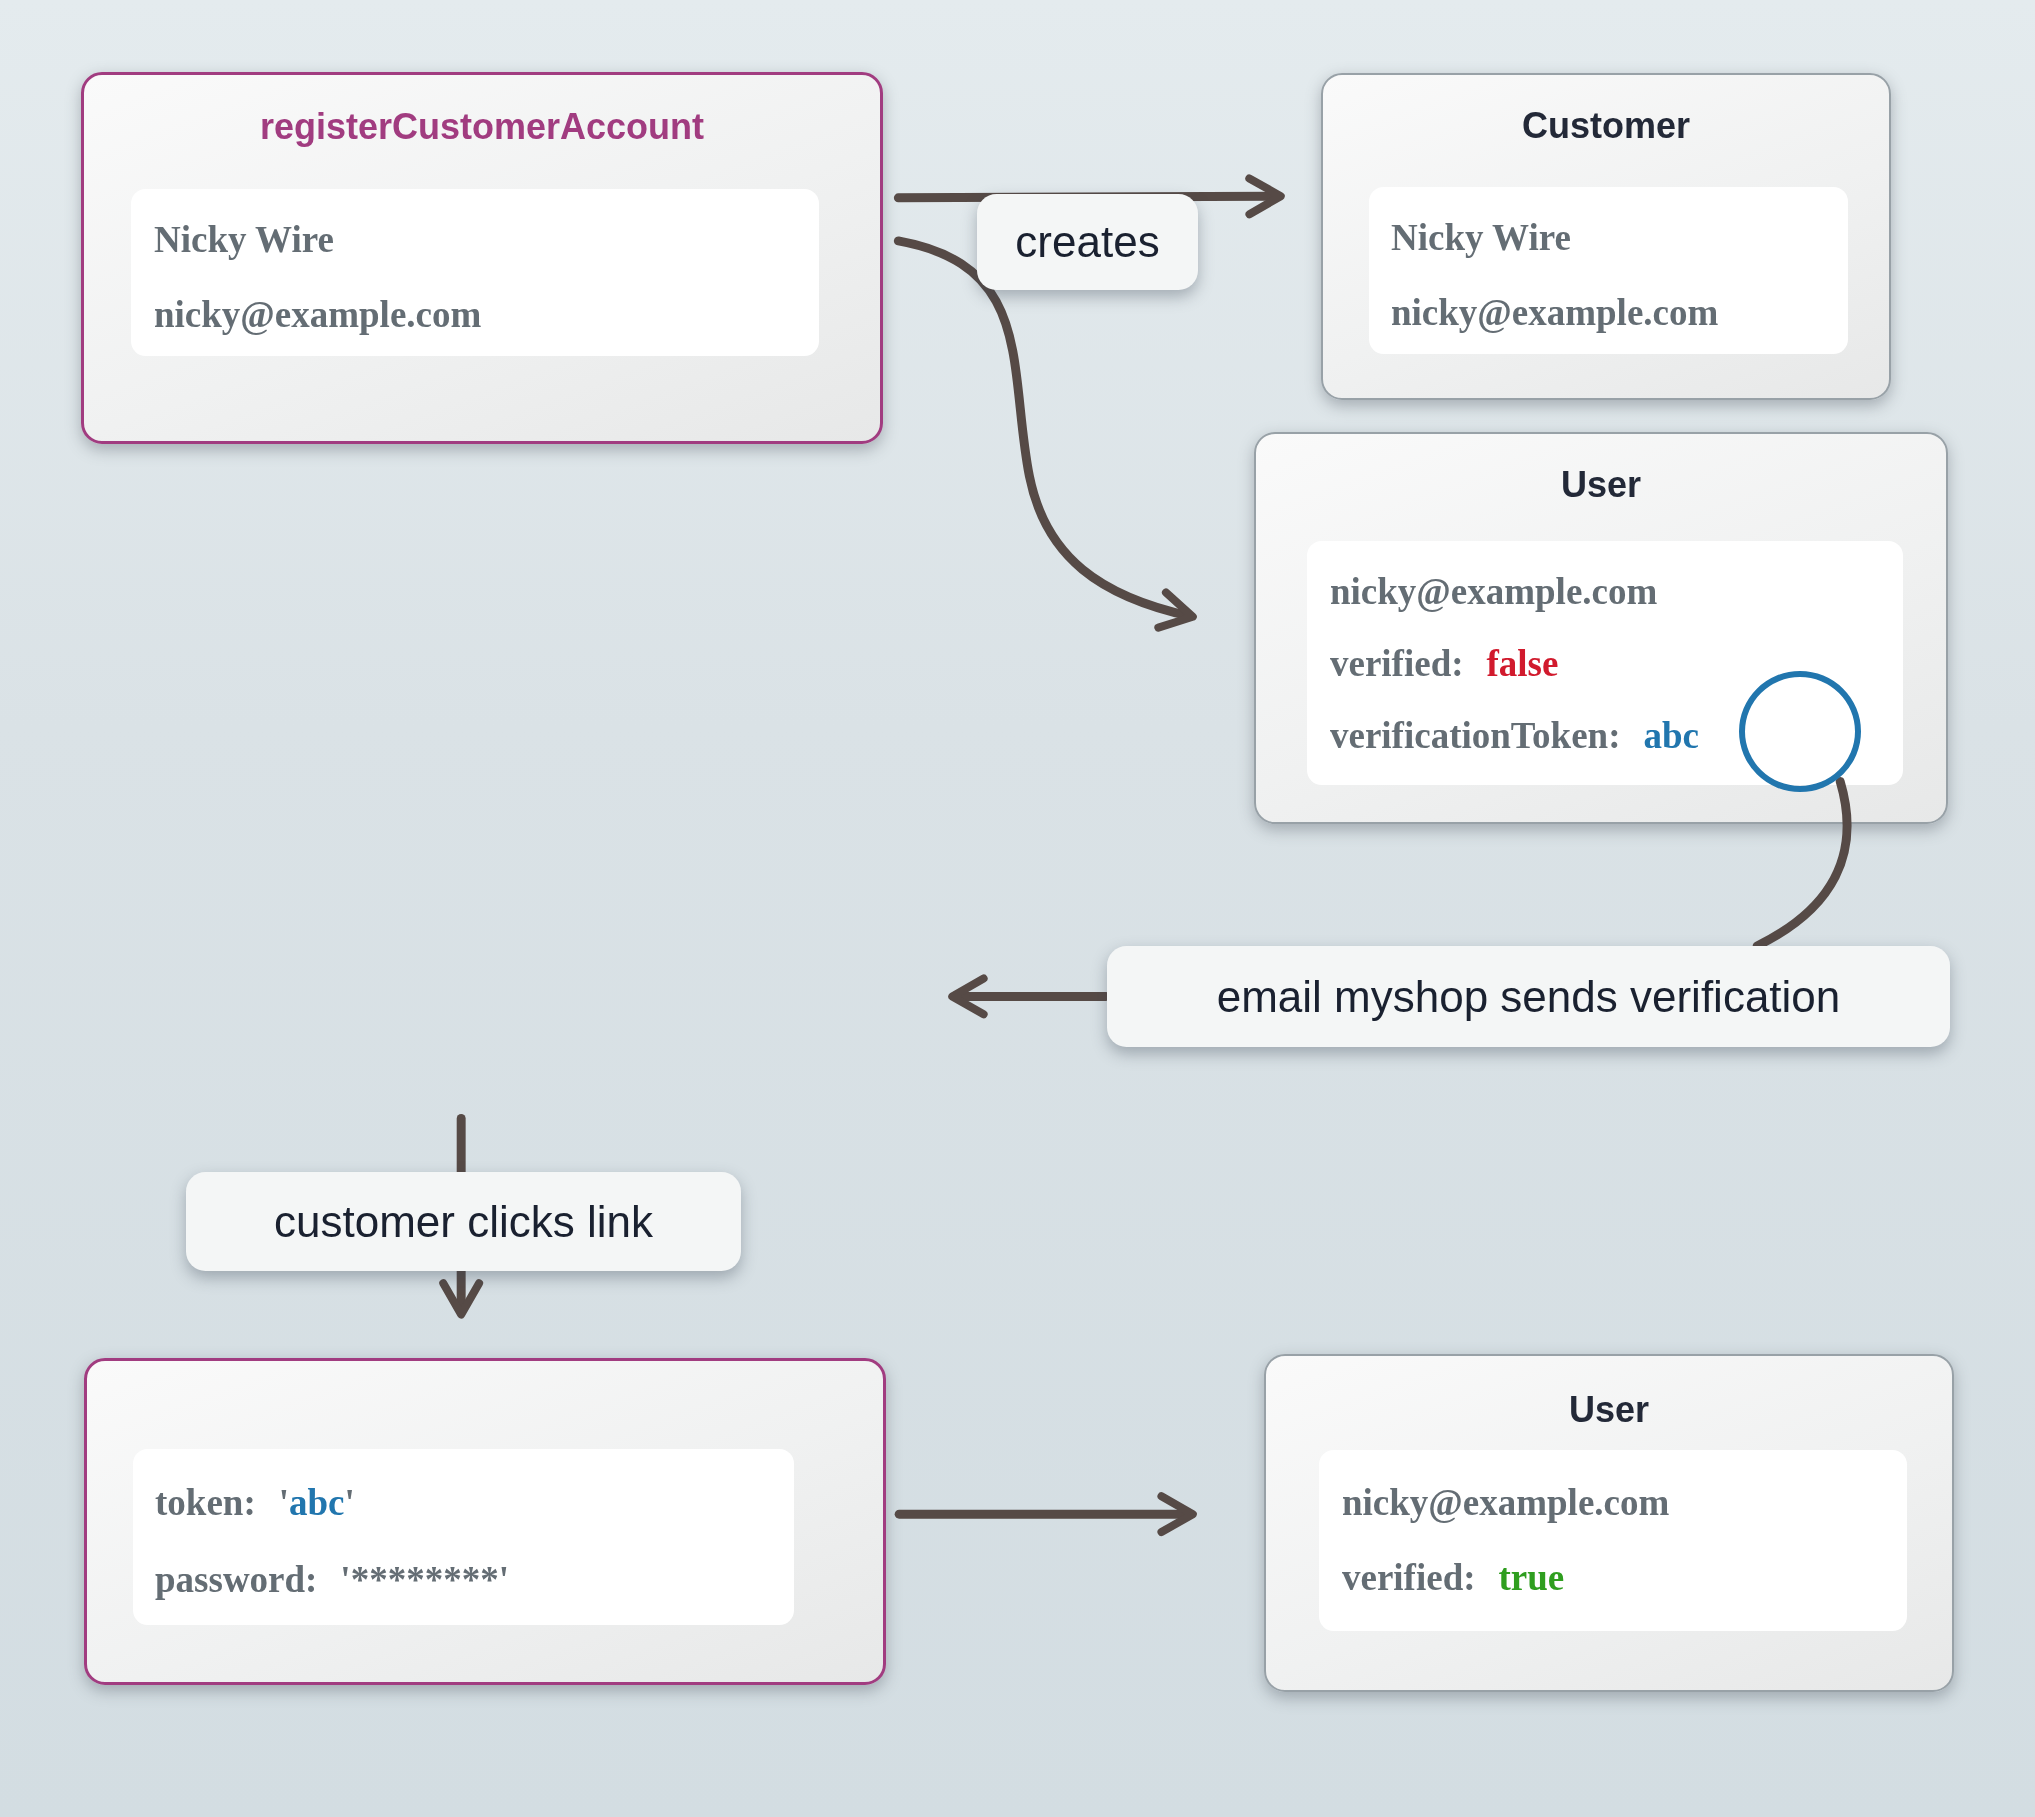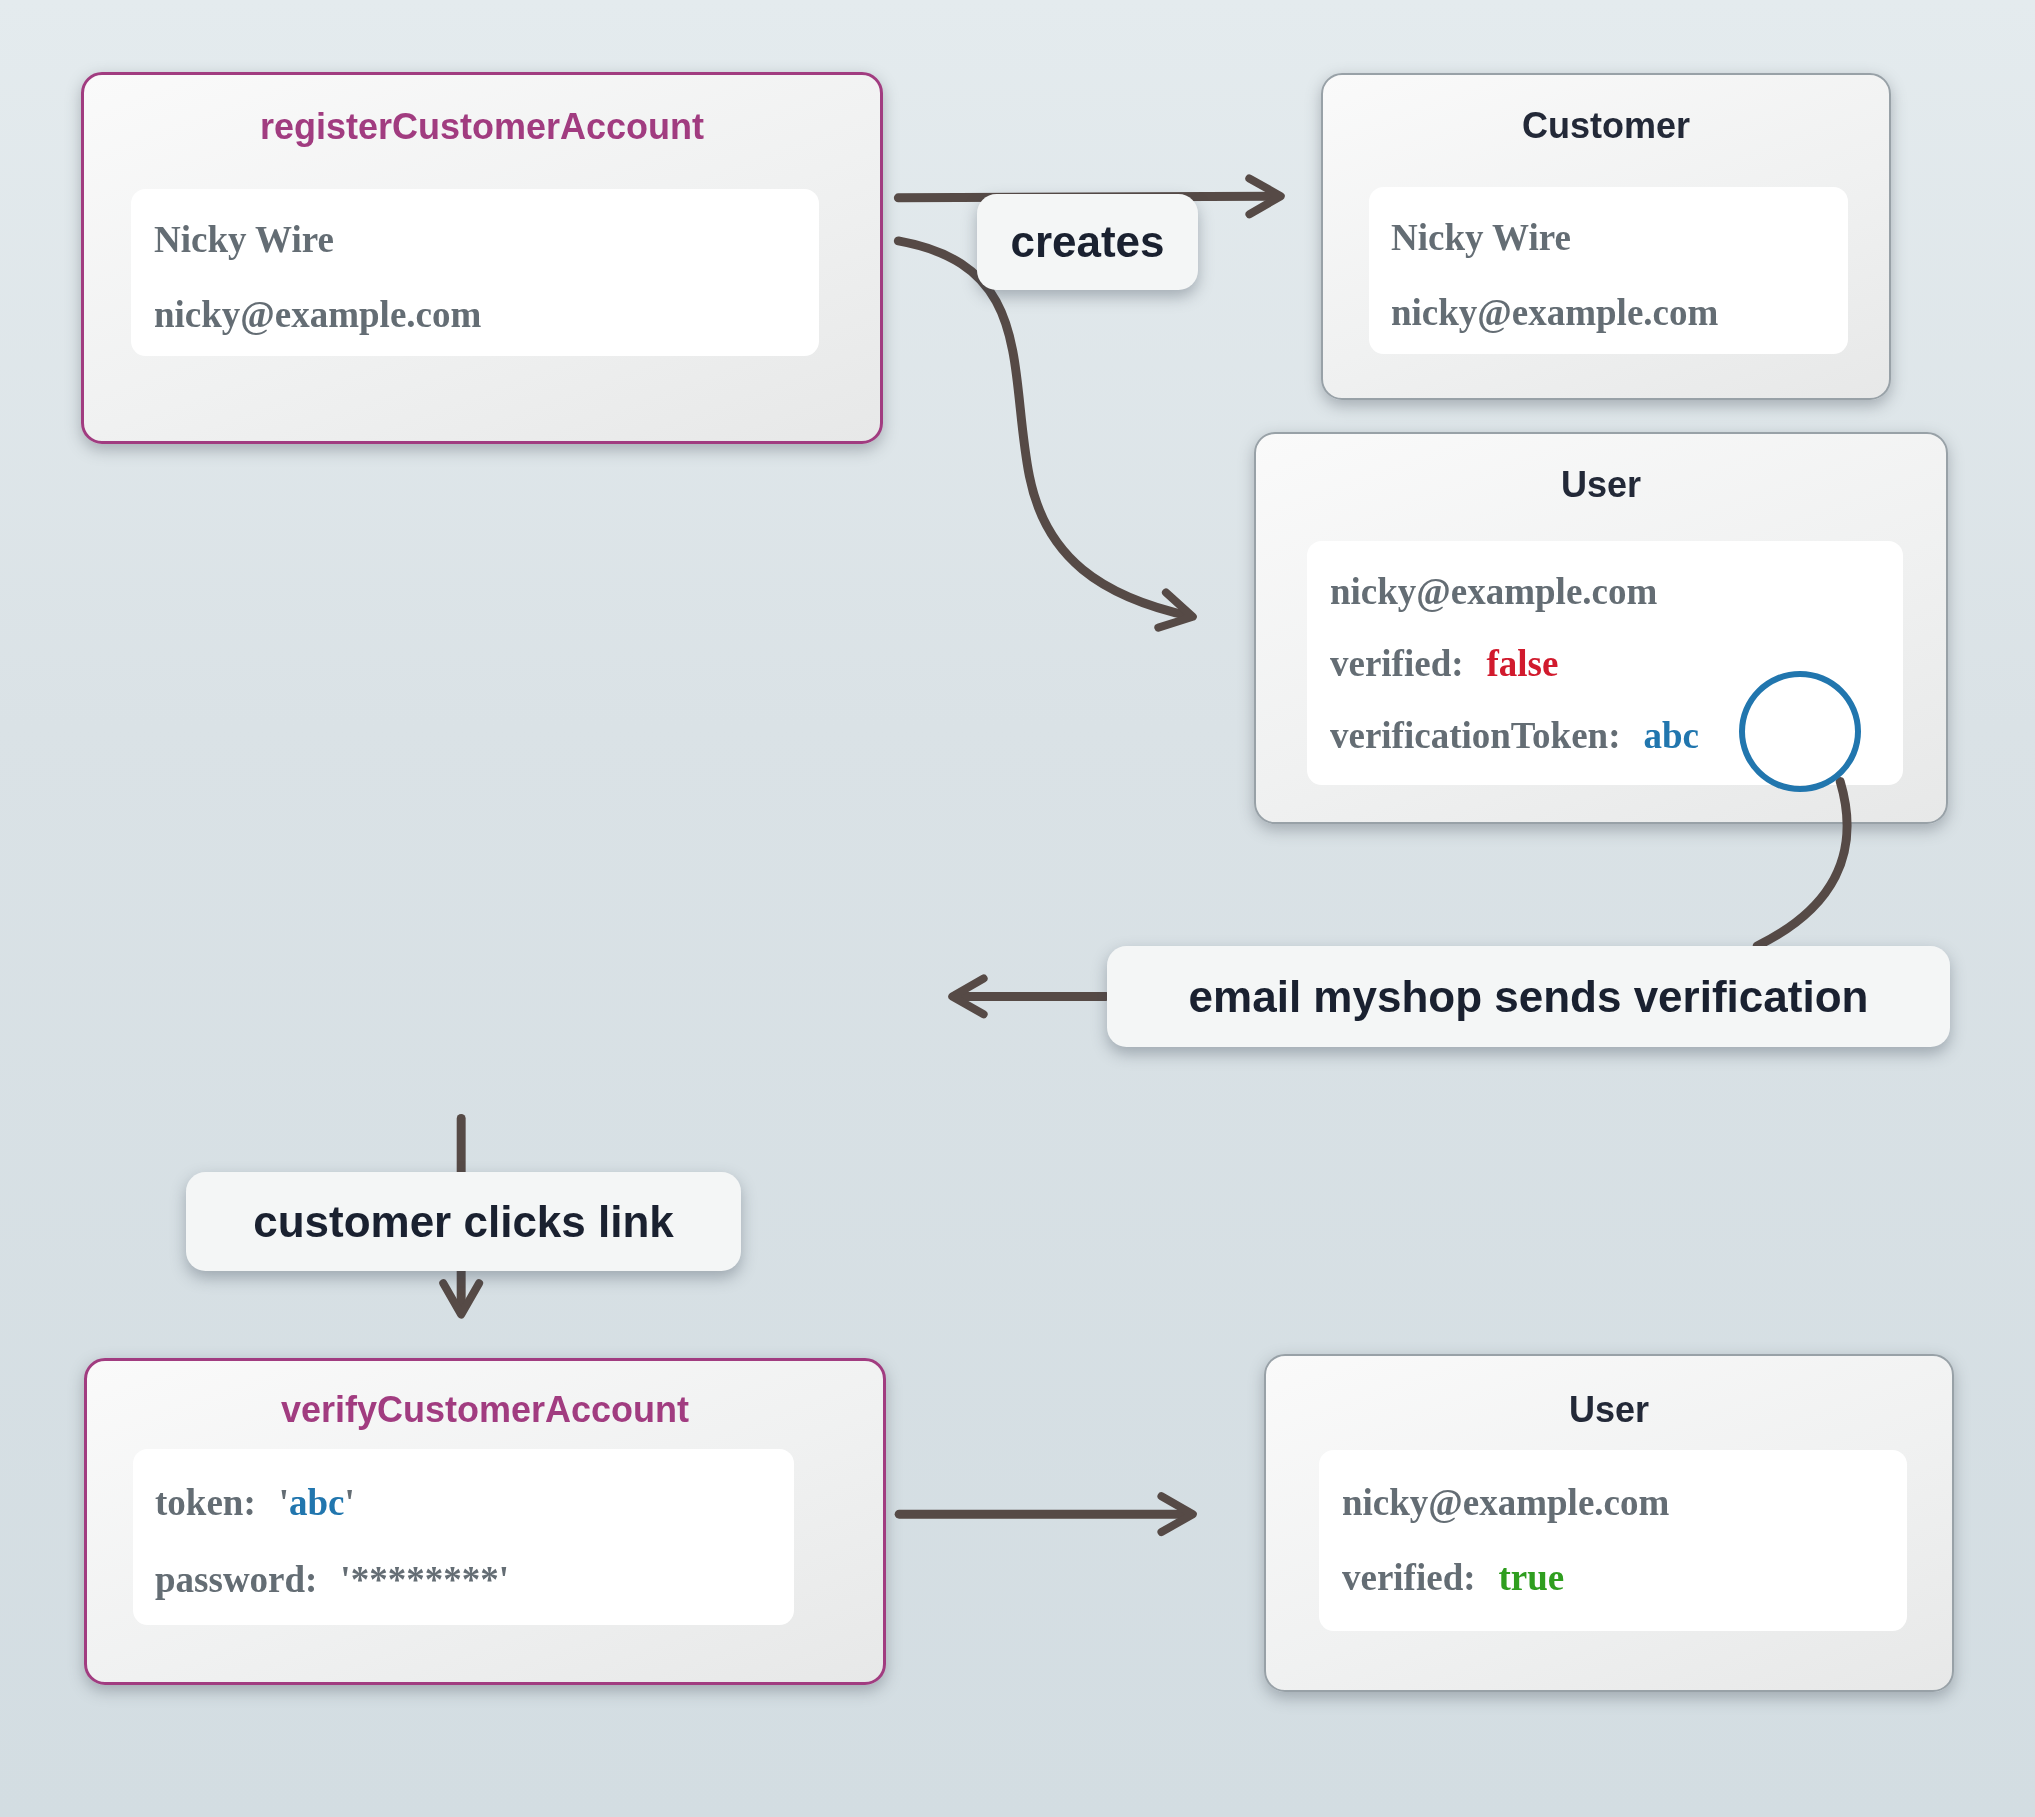--- a/index.html
+++ b/index.html
@@ -24,21 +24,21 @@
   .inner{position:absolute;background:#ffffff;border-radius:14.7px;
     font-family:"DejaVu Sans Mono",monospace;font-weight:bold;font-size:37px;
     color:var(--code-text);}
   .inner .row{display:block;white-space:pre;font-family:Liberation Serif, serif;}
   .kv-label{margin-right:.62em;text-align:right;}
   .v-red{color:var(--false-red);}
   .v-green{color:var(--true-green);}
   .v-blue{color:var(--token-blue);}
   .pill{position:absolute;z-index:3;display:flex;align-items:center;justify-content:center;
     background:#f4f6f6;border-radius:19.5px;box-shadow:0 6.5px 14.7px rgba(55,65,80,.35);
-    font-weight:bold;font-size:44px;color:var(--label-text);white-space:nowrap;}
+    font-weight:normal;font-size:44px;color:var(--label-text);white-space:nowrap;}
   svg.arrows{position:absolute;inset:0;z-index:2;pointer-events:none;}
   .arrow-stroke{stroke:var(--arrow);}
   .arrow-line{fill:none;stroke-width:11;stroke-linecap:round;}
   .circle-abc{position:absolute;z-index:3;width:122px;height:121px;border-radius:50%;
     border:6.5px solid var(--token-blue);background:transparent;}
   .mail-icon{position:absolute;}
   .mail-icon path{stroke:var(--icon-black);}
 </style>
 </head>
 <body>
@@ -66,21 +66,20 @@
     <div class="inner" style="left:51px;top:107px;width:596px;height:244px;padding:14.7px 0 0 23px;line-height:72px;">
       <span class="row">nicky@example.com</span>
       <span class="row"><span class="kv-label">verified:</span><span class="v-red">false</span></span>
       <span class="row"><span class="kv-label">verificationToken:</span><span class="v-blue">abc</span></span>
     </div>
   </div>
   <div class="circle-abc" style="left:1739px;top:671px;"></div>
 
 
   <div class="box op" style="left:84px;top:1358px;width:802px;height:327px;">
-    <div class="box-title" style="top:31px;">verifyCustomerAccount</div>
     <div class="inner" style="left:46px;top:88px;width:661px;height:176px;padding:14.7px 0 0 22px;line-height:77px;">
       <span class="row"><span class="kv-label">token:</span><span>'</span><span class="v-blue">abc</span><span>'</span></span>
       <span class="row"><span class="kv-label">password:</span><span>'********'</span></span>
     </div>
   </div>
 
   <div class="box" style="left:1264px;top:1354px;width:690px;height:338px;">
     <div class="box-title" style="top:36px;">User</div>
     <div class="inner" style="left:53px;top:94px;width:588px;height:181px;padding:14.7px 0 0 23px;line-height:75px;">
       <span class="row">nicky@example.com</span>

